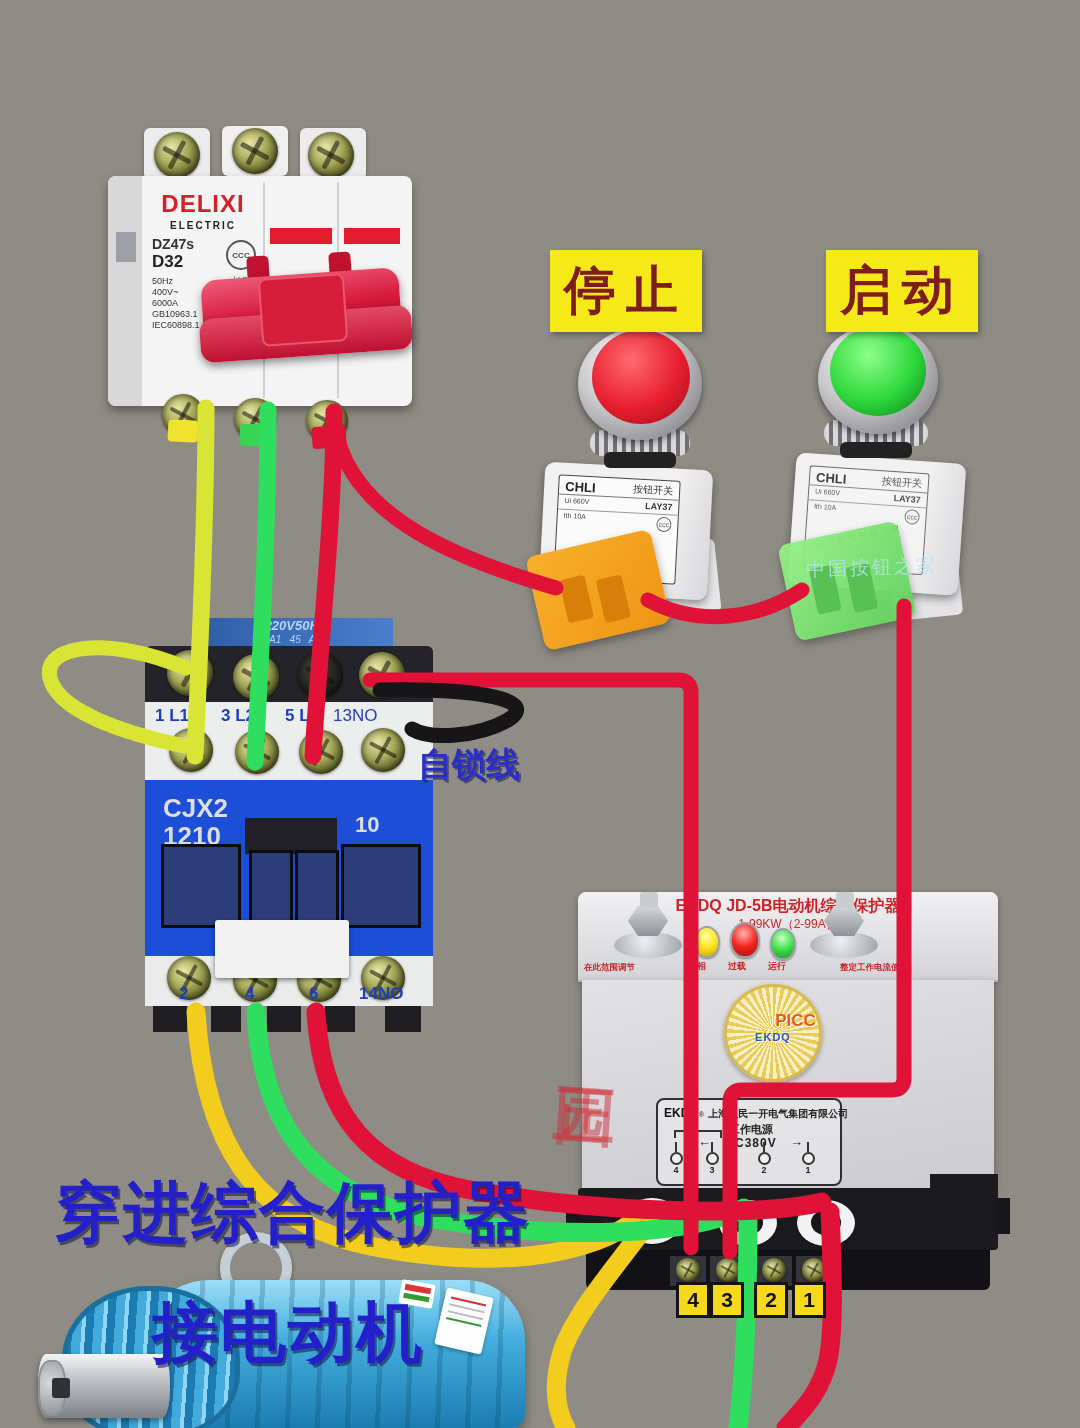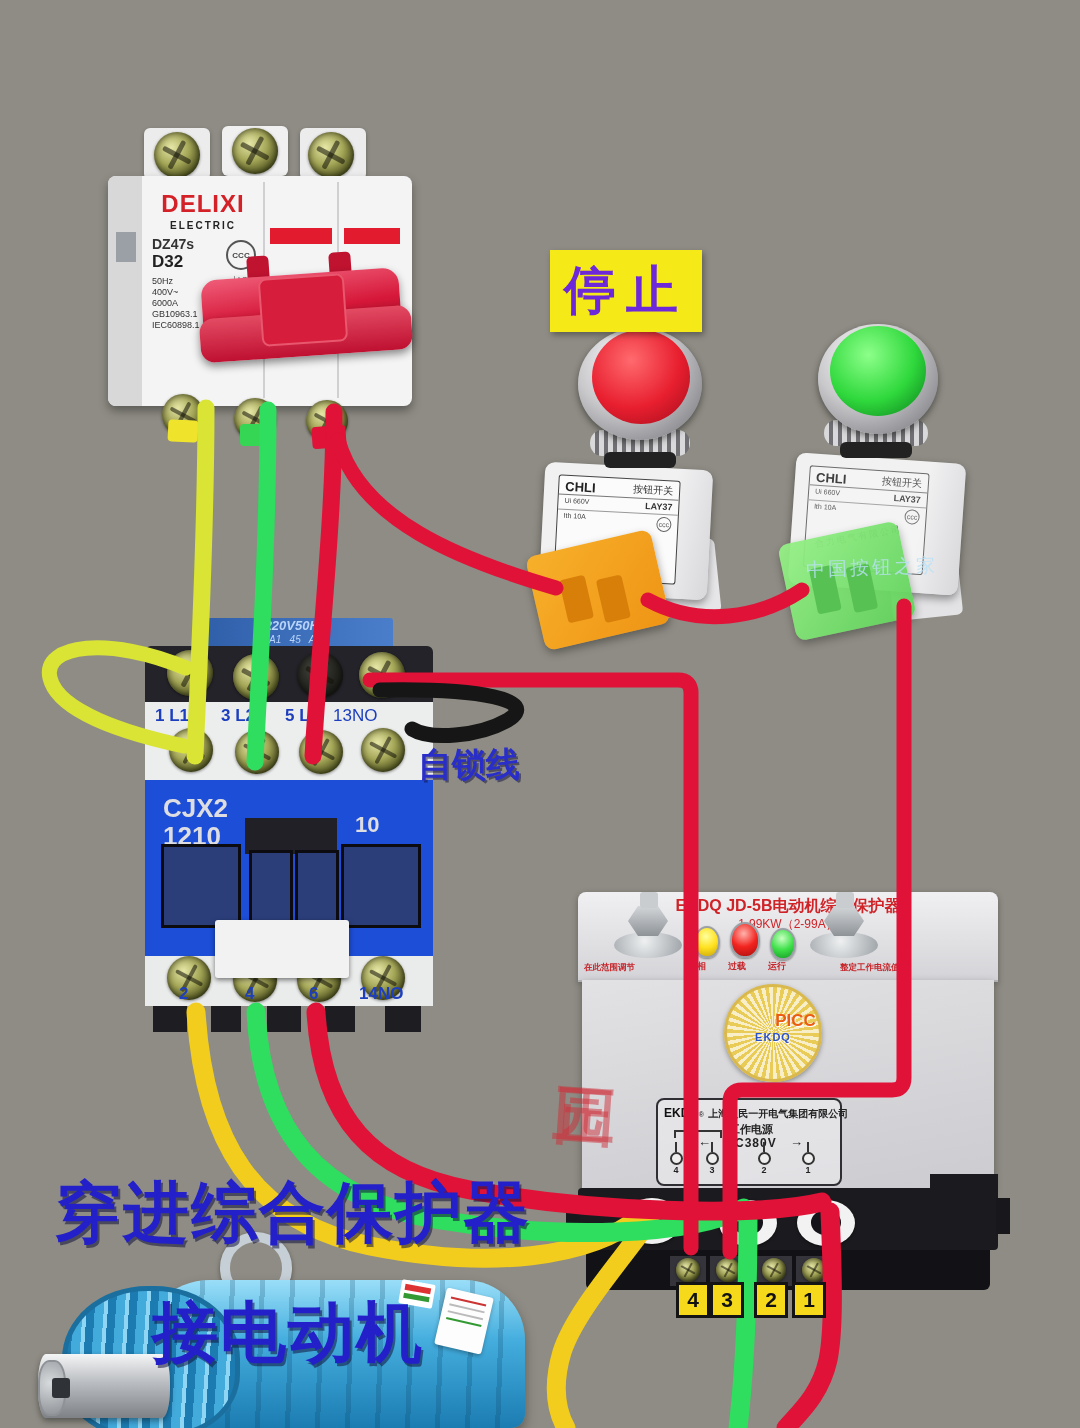--- a/index.html
+++ b/index.html
@@ -15,21 +15,21 @@
        box-shadow:inset 0 0 7px rgba(0,0,0,.65),0 1px 3px rgba(0,0,0,.45);}
   .scr:before,.scr:after{content:"";position:absolute;left:50%;top:50%;width:68%;height:10%;
        background:rgba(18,18,8,.55);border-radius:2px;}
   .scr:before{transform:translate(-50%,-50%) rotate(28deg);}
   .scr:after{transform:translate(-50%,-50%) rotate(118deg);}
   .scr.dark{background:radial-gradient(circle at 40% 35%,#43433c,#1a1a16 70%);}
   .title{width:100%;text-align:center;font-weight:bold;font-size:73px;letter-spacing:4px;
          color:#201bd0;text-shadow:3px 4px 0 rgba(18,16,58,.65);white-space:nowrap;}
   .bluebig{font-weight:bold;font-size:66px;letter-spacing:2px;color:#2320c9;
            text-shadow:2px 3px 0 rgba(18,18,60,.55);white-space:nowrap;}
-  .ylabel{background:#f6e918;color:#6d28d9;font-weight:bold;font-size:52px;display:flex;
+  .ylabel{background:#f6e918;color:#7f1d1d;font-weight:bold;font-size:52px;display:flex;
           align-items:center;justify-content:center;letter-spacing:10px;box-shadow:2px 3px 6px rgba(0,0,0,.35);text-align:right;}
   .led{position:absolute;border:2px solid #9aa0a5;border-radius:50% 50% 46% 46%;box-shadow:0 1px 2px rgba(0,0,0,.4);}
   .hole{position:absolute;background:#f2f2f2;border-radius:50%;box-shadow:0 1px 3px rgba(0,0,0,.5);}
   .holein{position:absolute;left:24%;top:22%;width:52%;height:54%;background:#14141a;border-radius:50%;}
   .pterm{position:absolute;width:20px;text-align:center;}
   .pterm .stem{margin:0 auto;width:2px;height:10px;background:#333;}
   .pterm .circ{margin:0 auto;width:9px;height:9px;border:2px solid #333;border-radius:50%;background:#eee;}
   .pterm .num{font-size:9px;color:#222;font-weight:bold;line-height:10px;}
   .smallred{color:#c5262b;font-weight:bold;}
 </style>
@@ -323,20 +323,21 @@
     <path d="M268,410 C268,540 260,660 255,762" stroke-width="17" stroke-linecap="round" stroke="#2fdd5f"></path>
     <path d="M334,412 C334,520 319,650 313,756" stroke-width="17" stroke-linecap="round" stroke="#e01238"></path>
     <path d="M338,440 C360,520 460,560 556,588" stroke-width="15" stroke-linecap="round" stroke="#e01238"></path>
     <path d="M648,600 C700,628 760,618 802,590" stroke-width="15" stroke-linecap="round" stroke="#e01238"></path>
     <path d="M904,606 L904,1078 Q904,1090 892,1090 L742,1090 Q730,1090 730,1102 L730,1252" stroke-width="15" stroke-linecap="round" stroke-linejoin="round" stroke="#e01238"></path>
     <path d="M370,680 L678,680 Q691,680 691,693 L691,1248" stroke-width="15" stroke-linecap="round" stroke-linejoin="round" stroke="#e01238"></path>
     <path d="M380,690 C480,688 540,700 508,720 C478,737 430,740 412,729" stroke-width="15" stroke-linecap="round" stroke="#161616"></path>
   </svg>
 
   <div class="ann ylabel" style="left:550px;top:250px;width:152px;height:82px;">停止</div>
+  <div class="ann ylabel" style="left:826px;top:250px;width:152px;height:82px;">启动</div>
   <div class="ann" style="left:418px;top:742px;font-size:34px;font-weight:bold;color:#2a2ec9;text-shadow:2px 2px 0 rgba(15,15,60,.5);">自锁线</div>
   <div class="ann bluebig" style="left:55px;top:1168px;">穿进综合保护器</div>
   <div class="ann bluebig" style="left:152px;top:1288px;">接电动机</div>
 
   <div class="ann" style="left:676px;top:1282px;width:28px;height:30px;background:#f6d91a;border:3px solid #141414;display:flex;align-items:center;justify-content:center;font-size:21px;font-weight:900;color:#111;">4</div>
   <div class="ann" style="left:710px;top:1282px;width:28px;height:30px;background:#f6d91a;border:3px solid #141414;display:flex;align-items:center;justify-content:center;font-size:21px;font-weight:900;color:#111;">3</div>
   <div class="ann" style="left:754px;top:1282px;width:28px;height:30px;background:#f6d91a;border:3px solid #141414;display:flex;align-items:center;justify-content:center;font-size:21px;font-weight:900;color:#111;">2</div>
   <div class="ann" style="left:792px;top:1282px;width:28px;height:30px;background:#f6d91a;border:3px solid #141414;display:flex;align-items:center;justify-content:center;font-size:21px;font-weight:900;color:#111;">1</div>
 
 </div>

